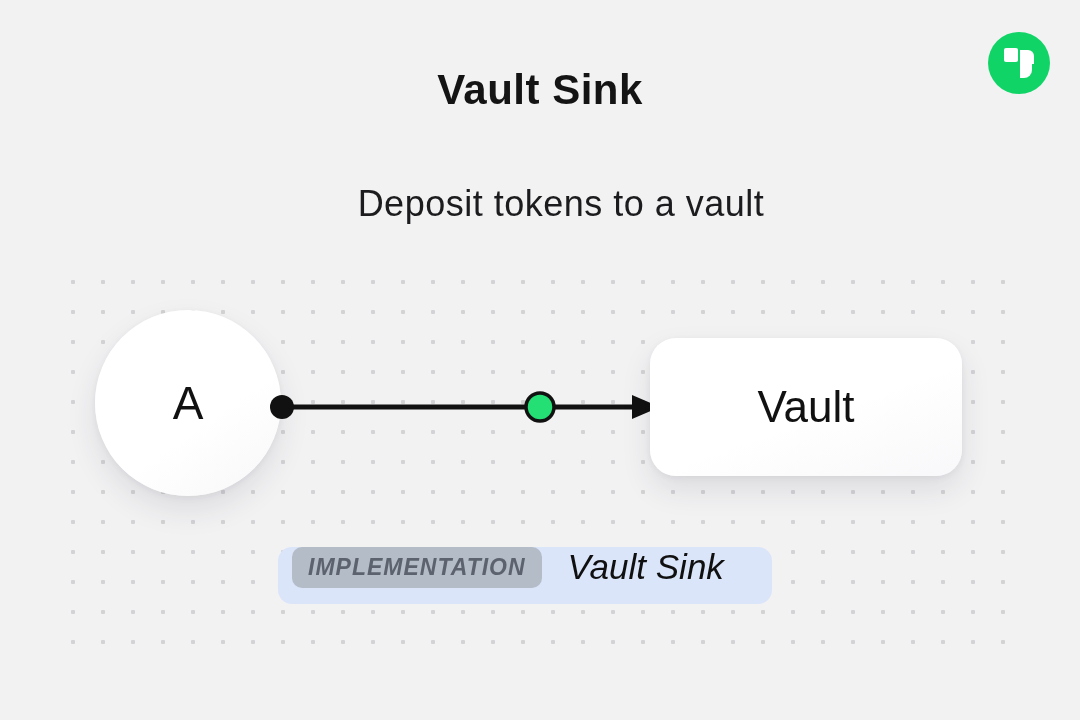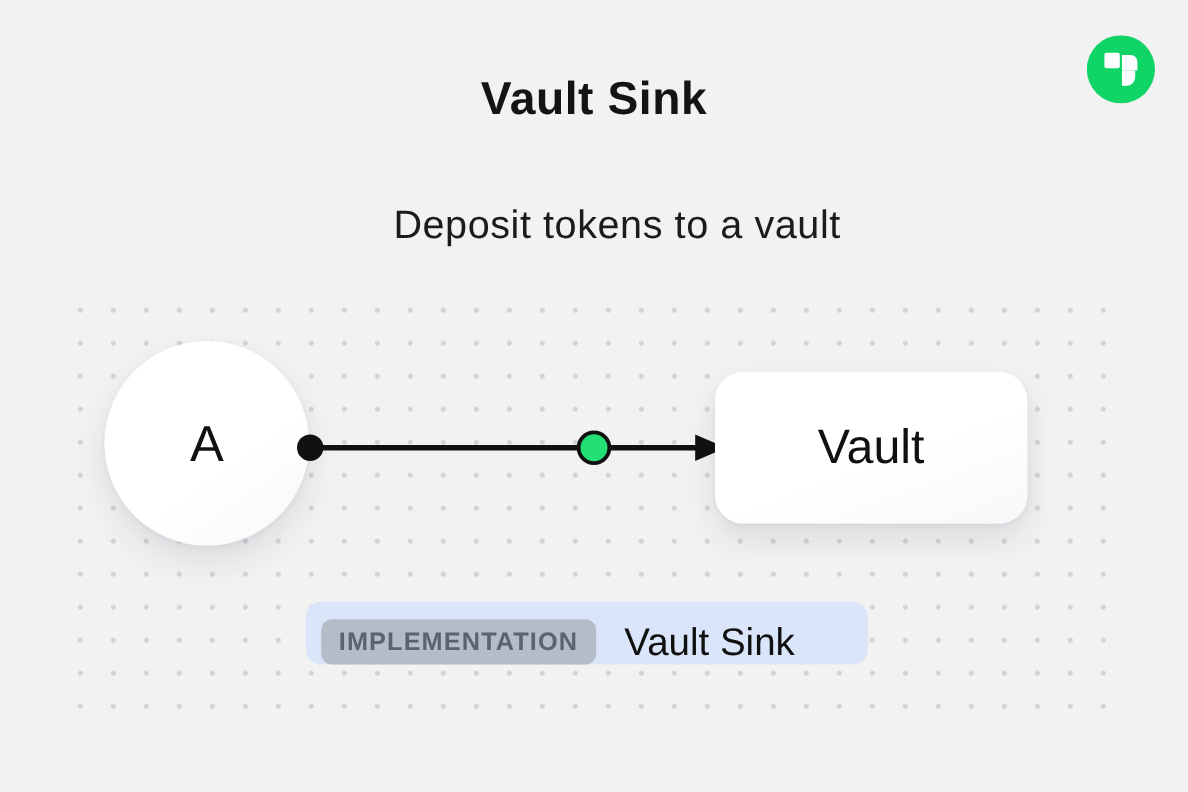--- a/index.html
+++ b/index.html
@@ -79,43 +79,44 @@
     left: 262px;
     top: 375px;
     width: 400px;
     height: 64px;
   }
 
   .vault-box {
     position: absolute;
     left: 650px;
     top: 338px;
-    width: 284px;
+    width: 312px;
     height: 138px;
     border-radius: 26px;
     background: linear-gradient(160deg, #ffffff 55%, #f8f8fa);
     box-shadow: 0 14px 30px rgba(40,40,60,0.10), 0 2px 6px rgba(40,40,60,0.06);
     display: flex;
     align-items: center;
     justify-content: center;
     font-size: 44px;
     color: #111;
   }
 
   .impl-pill {
     position: absolute;
     left: 278px;
     top: 547px;
     height: 57px;
     border-radius: 14px;
     background: #dbe5fa;
     display: inline-flex;
-    align-items: flex-end;
-    padding: 0 66px 0 14px;
+    align-items: flex-start;
+    padding: 0 48px 0 14px;
     gap: 26px;
+    font-style: italic;
   }
   .impl-badge {
     background: #b4bcc7;
     border-radius: 10px;
     padding: 7px 16px;
     font-size: 23px;
     font-weight: 700;
     letter-spacing: 1px;
     color: #5c636e;
     white-space: nowrap;

